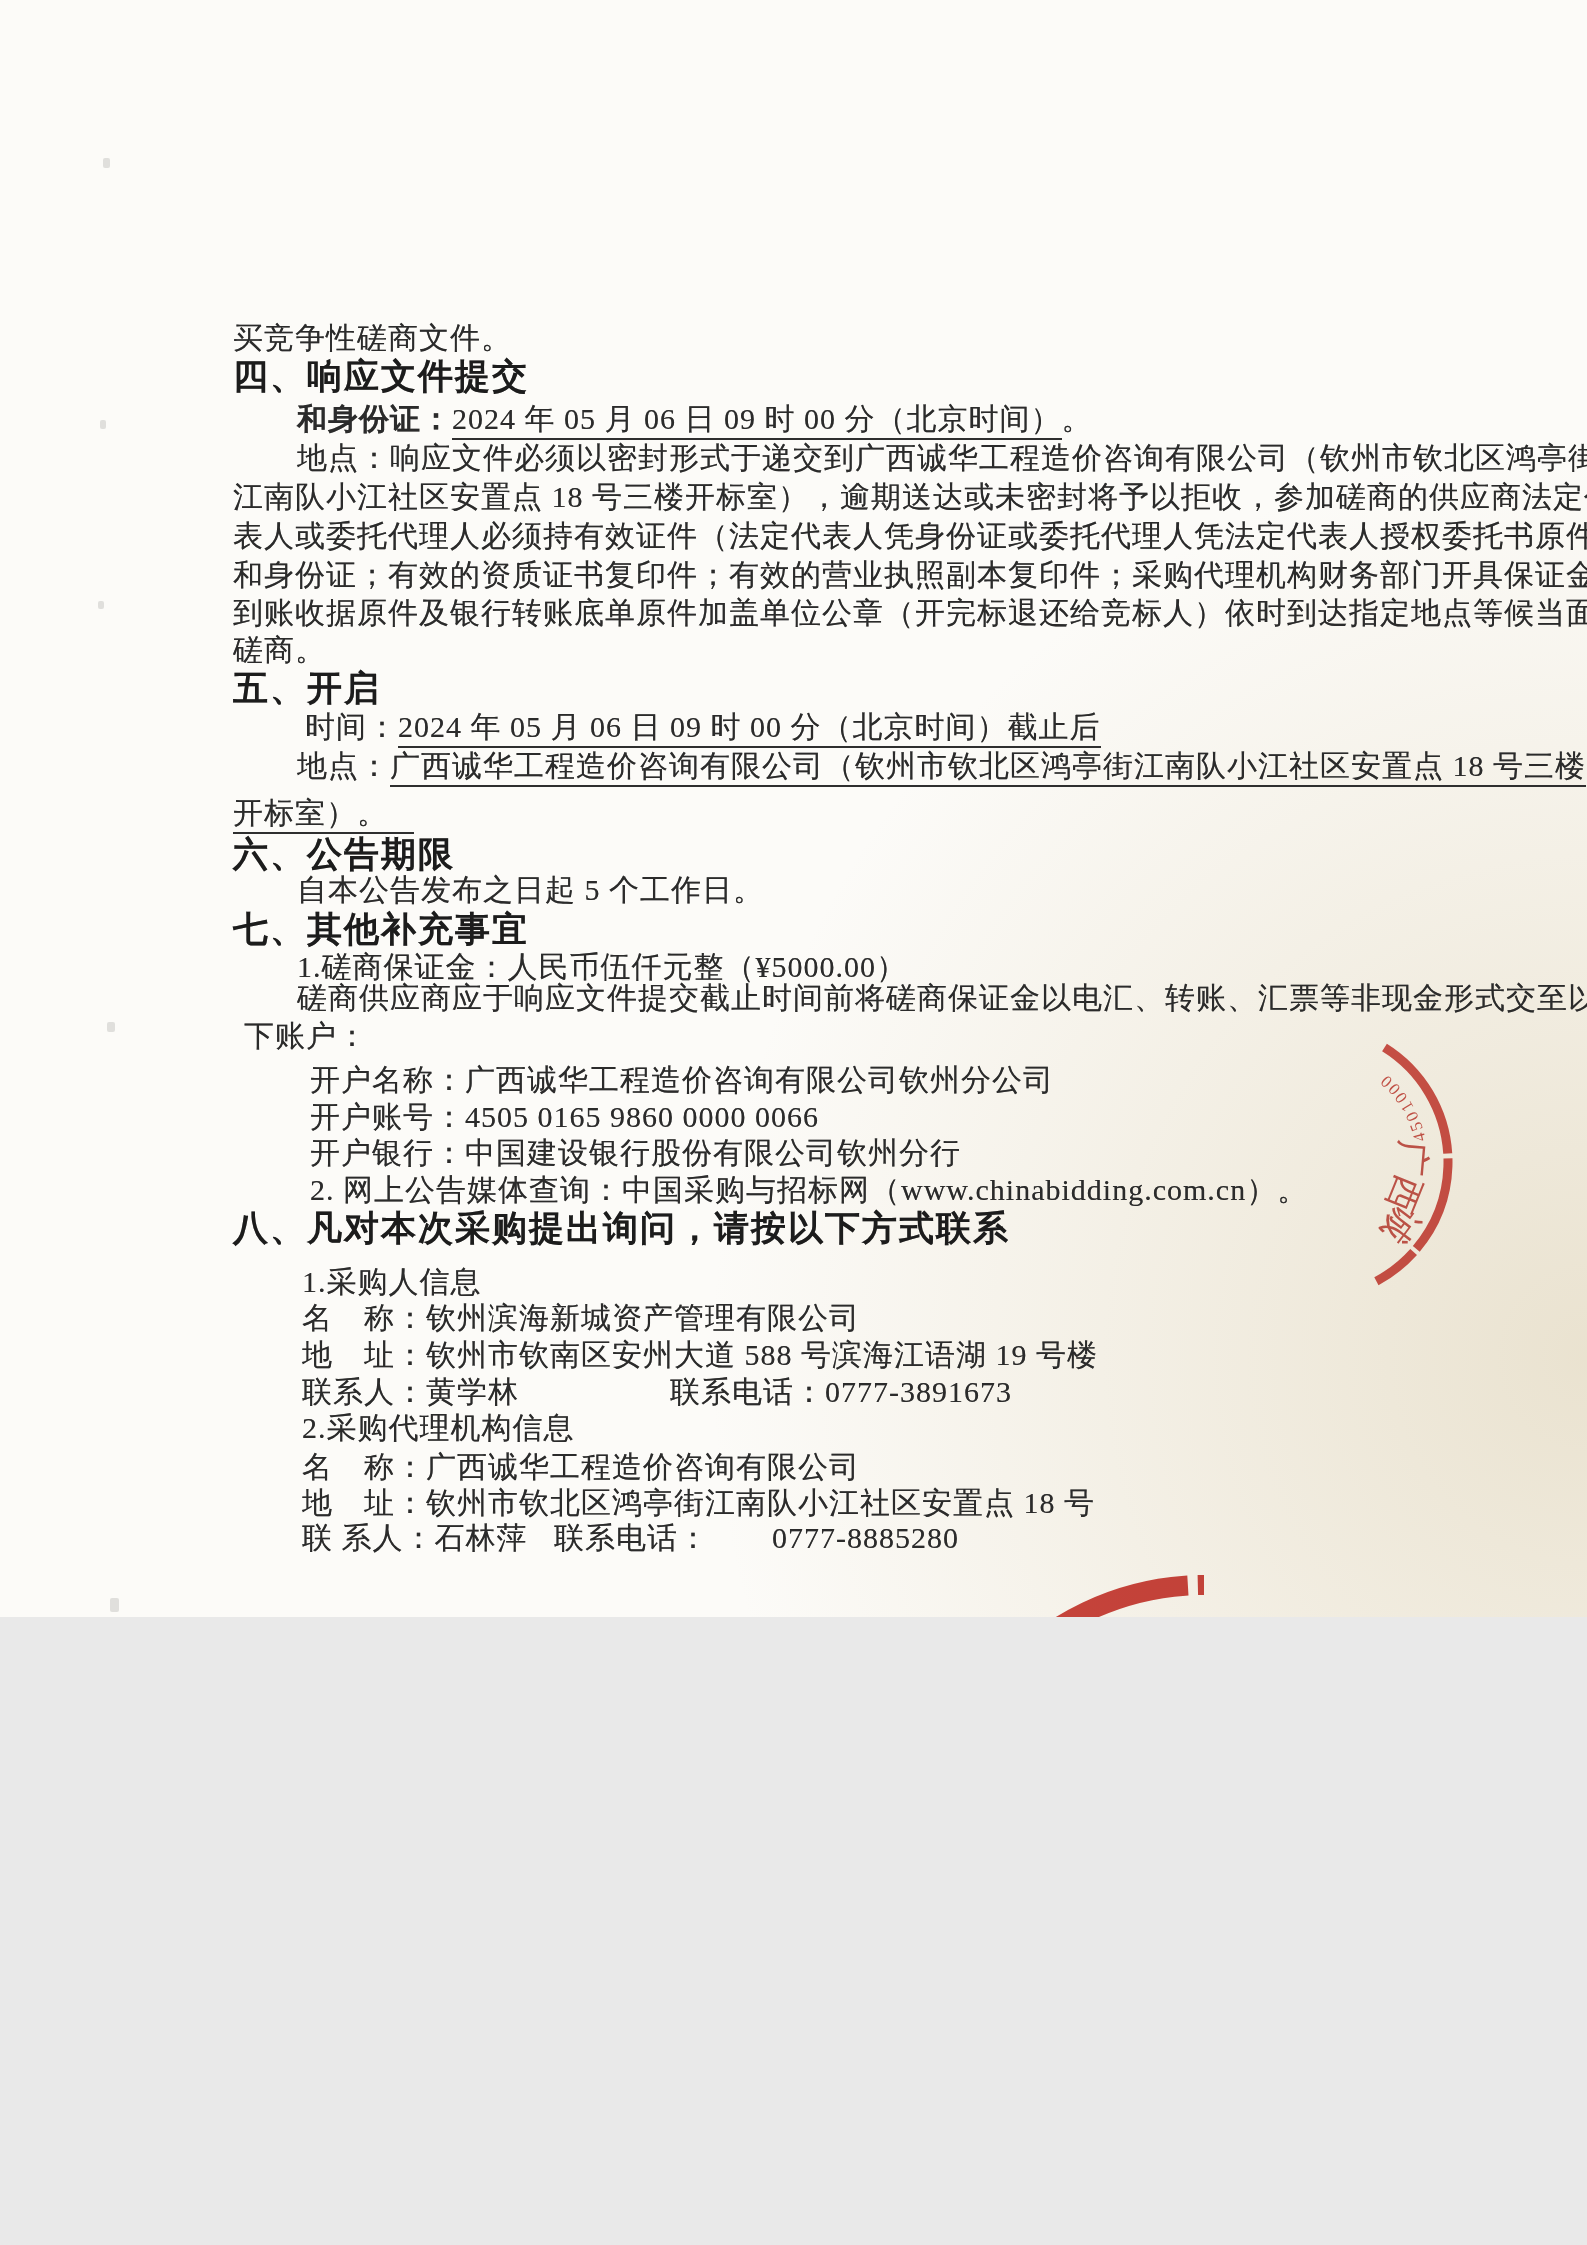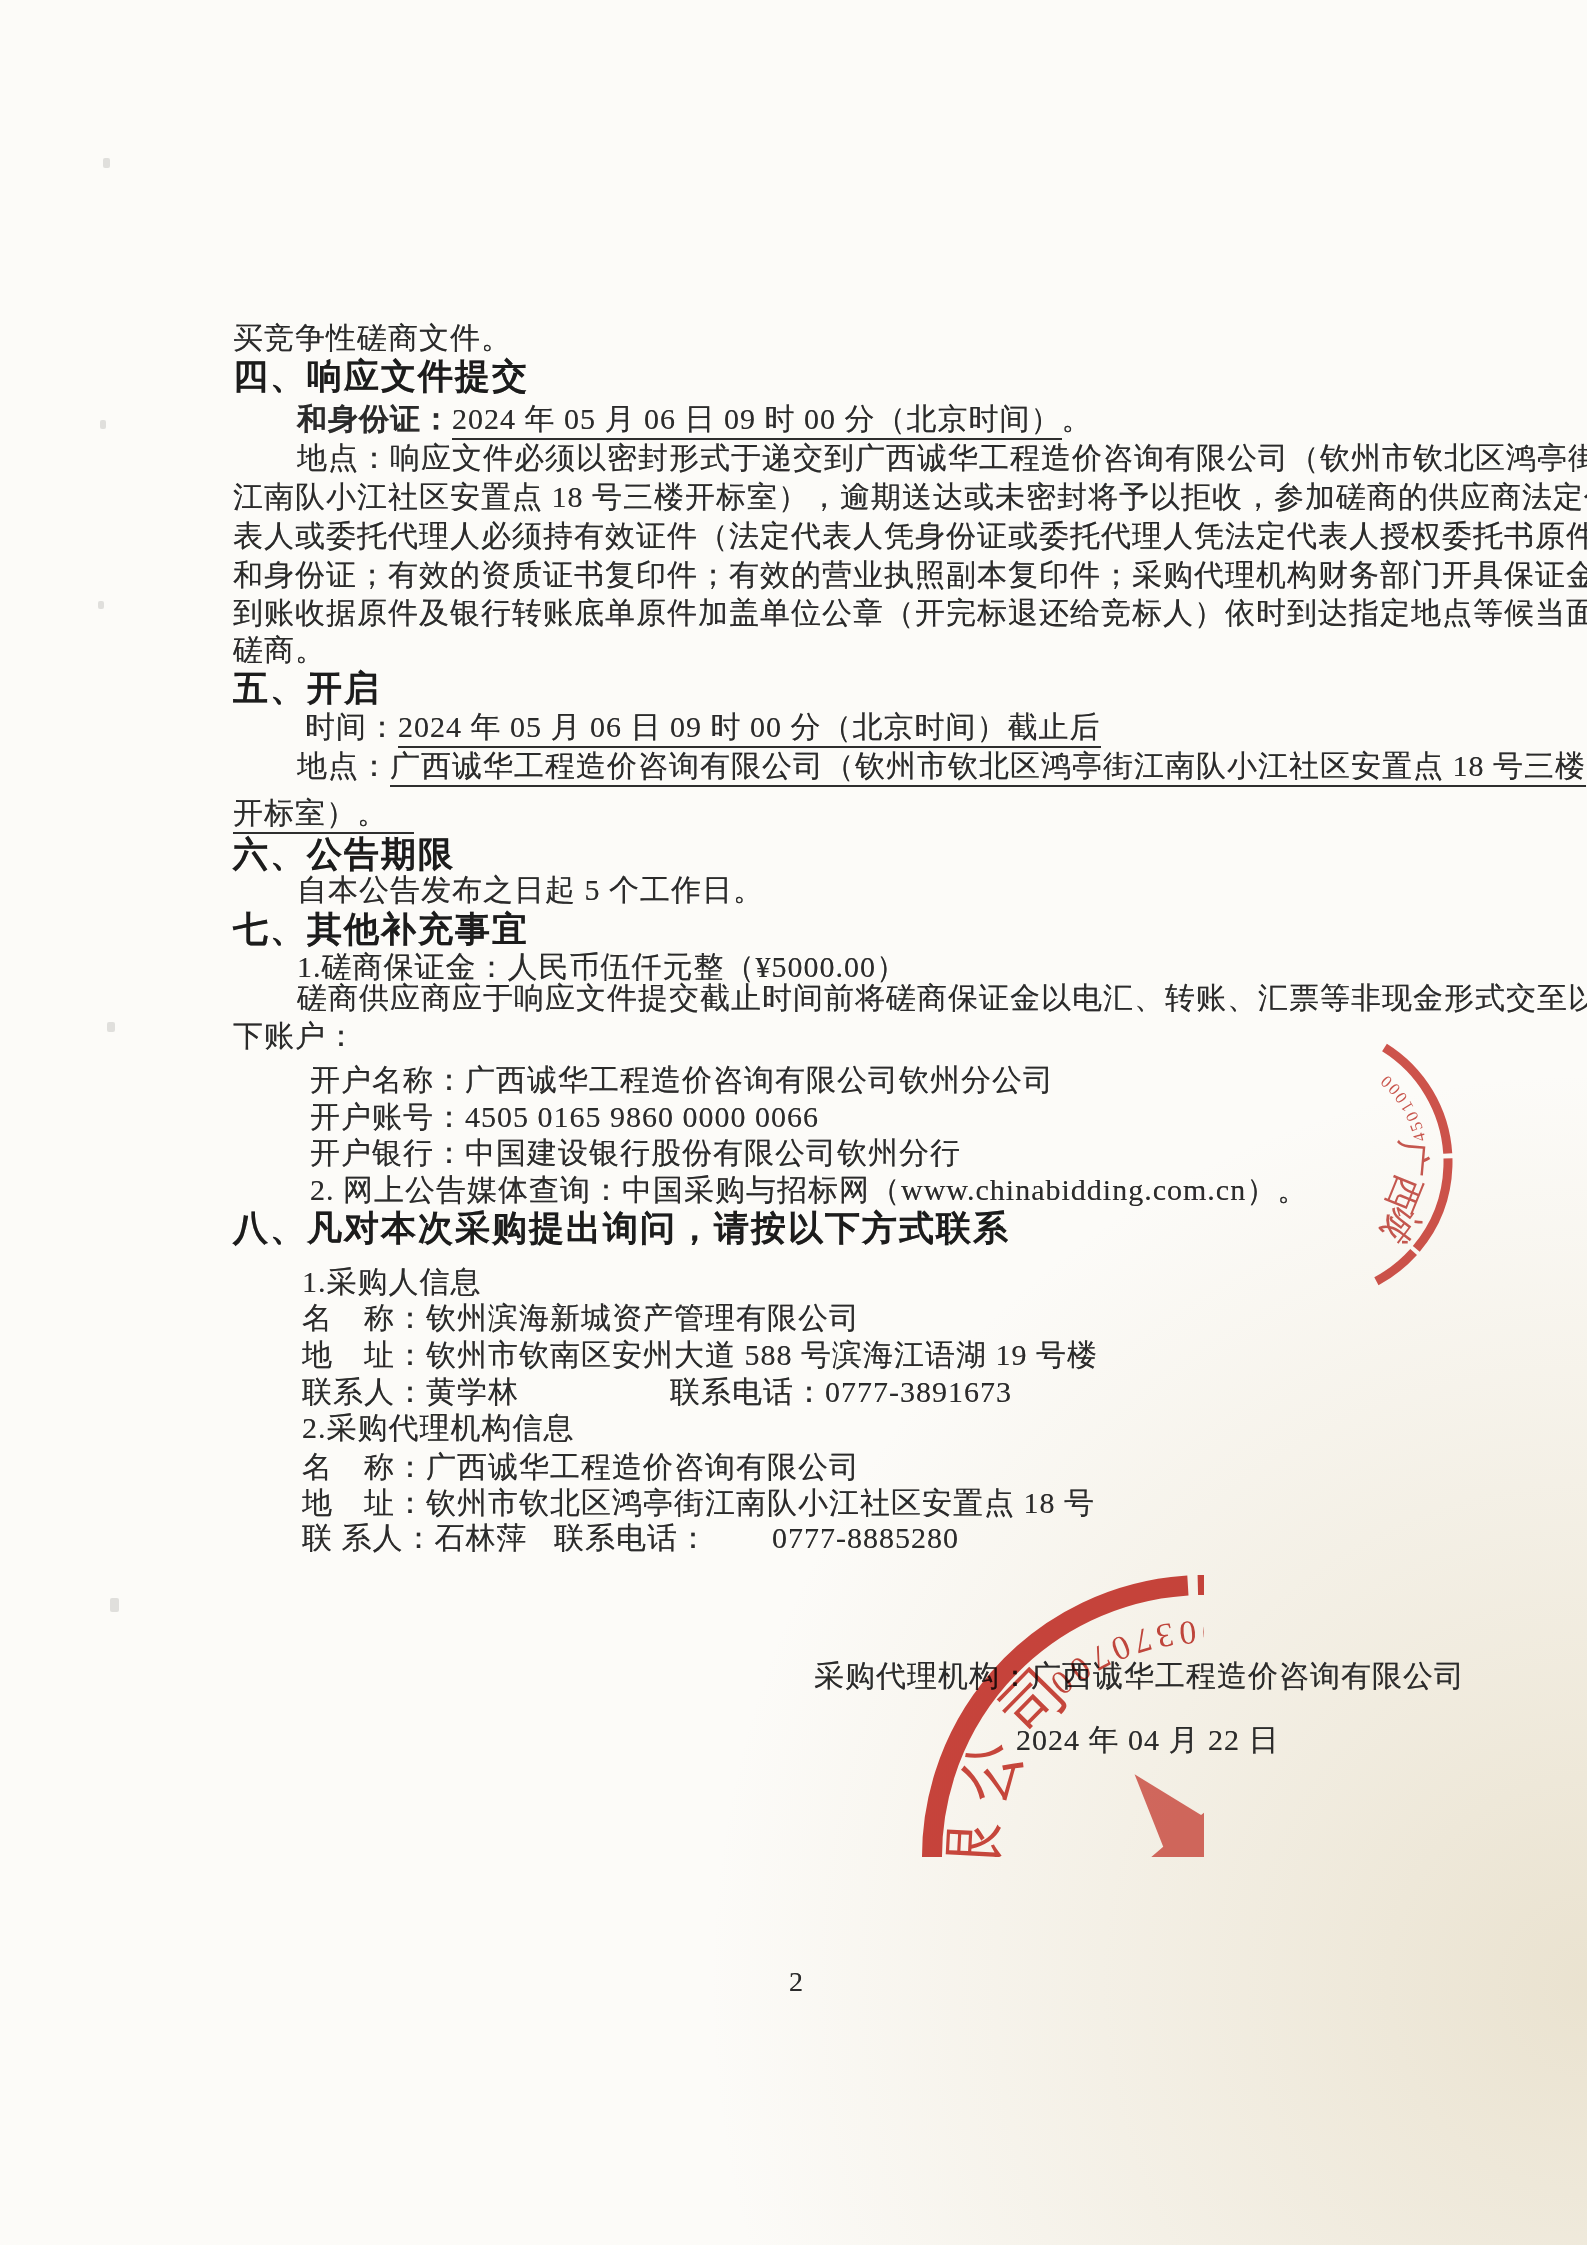--- a/index.html
+++ b/index.html
@@ -2,21 +2,21 @@
 <html><head>
 <meta charset="utf-8">
 <style>
   html,body{margin:0;padding:0;}
   body{
     width:1587px;height:2245px;
     background:#e9e9e9;
     font-family:"Liberation Serif","DejaVu Serif",serif;
   }
   .page{
-    position:relative;width:1587px;height:2245px;overflow:hidden;
+    position:relative;width:1587px;height:1617px;overflow:hidden;
     background:#fcfbf8;
     color:#2b2b2b;
   }
   .tint{
     position:absolute;right:0;bottom:0;width:1000px;height:1300px;
     background:radial-gradient(ellipse at 100% 80%, rgba(216,202,168,0.50), rgba(216,202,168,0.0) 62%);
     pointer-events:none;
   }
   .line{
     position:absolute;
@@ -105,21 +105,21 @@
 
   <div class="line heading" style="left:233px;top:909px;">
     <span>七、其他补充事宜</span>
   </div>
   <div class="line" style="left:297px;top:947px;">
     <span>1.磋商保证金：人民币伍仟元整（¥5000.00）</span>
   </div>
   <div class="line" style="left:297px;top:978px;">
     <span>磋商供应商应于响应文件提交截止时间前将磋商保证金以电汇、转账、汇票等非现金形式交至以</span>
   </div>
-  <div class="line" style="left:233px;top:1016px;">
+  <div class="line" style="left:244px;top:1016px;">
     <span>下账户：</span>
   </div>
   <div class="line" style="left:310px;top:1060px;">
     <span>开户名称：广西诚华工程造价咨询有限公司钦州分公司</span>
   </div>
   <div class="line" style="left:310px;top:1097px;">
     <span>开户账号：4505 0165 9860 0000 0066</span>
   </div>
   <div class="line" style="left:310px;top:1133px;">
     <span>开户银行：中国建设银行股份有限公司钦州分行</span>

